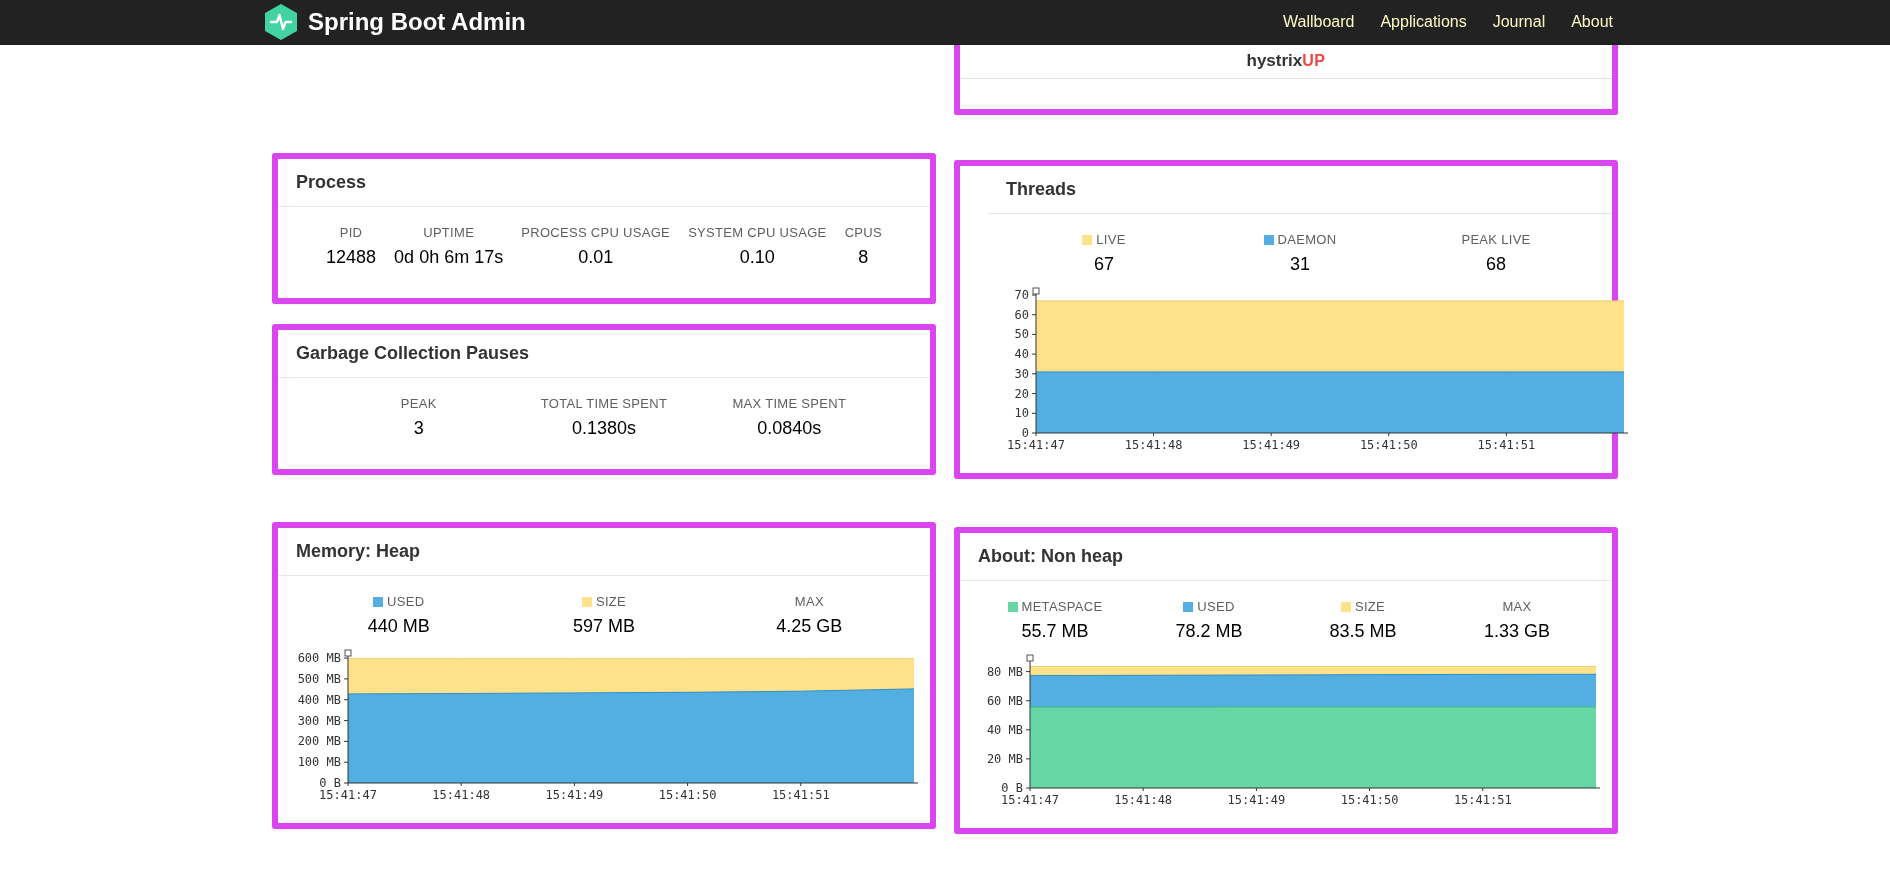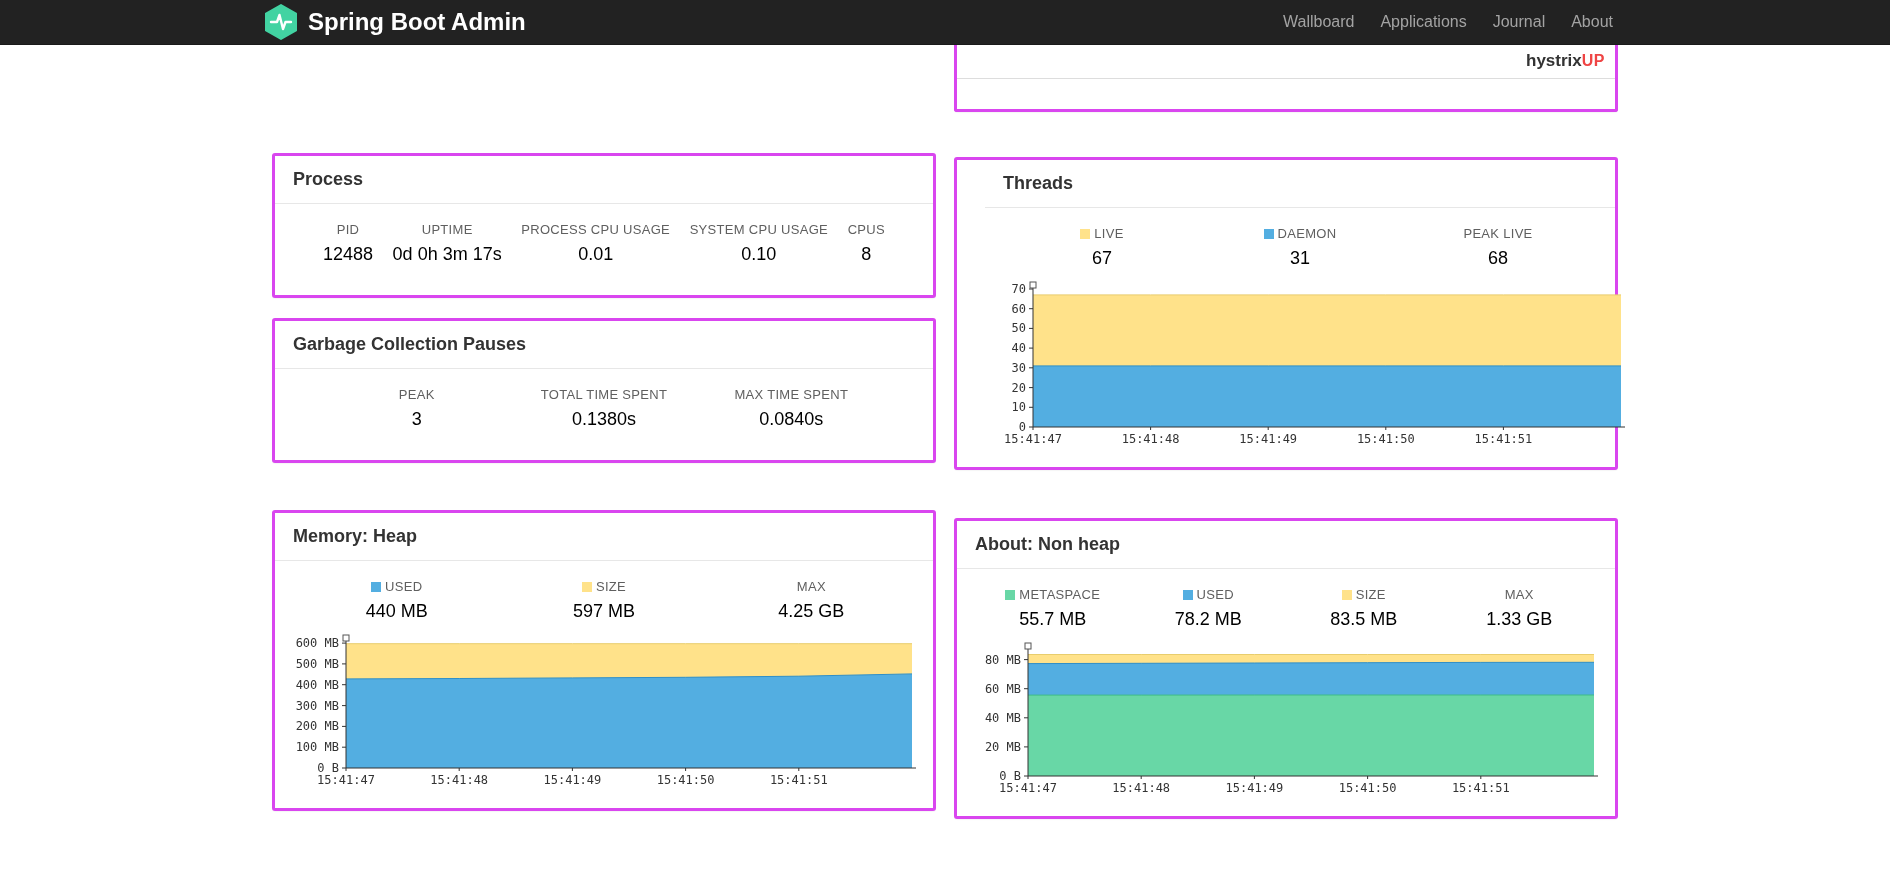--- a/index.html
+++ b/index.html
@@ -13,51 +13,51 @@
   
   .navbar { height:45px; background:#222; border-bottom:1px solid #1a1a1a; }
   .navbar-inner {
     width:1362px; margin:0 auto; height:100%;
     display:flex; align-items:center; justify-content:space-between;
   }
   .brand { display:flex; align-items:center; gap:10px; text-decoration:none; cursor:pointer; }
   .brand-title { color:#fff; font-size:24px; font-weight:700; }
   .nav-links { display:flex; align-items:center; }
   .nav-links a {
-    color:#a3a3a3; text-decoration:none; font-size:16px; padding:0 13px; cursor:pointer;
+    color:#fef9c3; text-decoration:none; font-size:16px; padding:0 13px; cursor:pointer;
   }
   
   .content { width:1346px; margin:0 auto; display:flex; gap:18px; }
   .col { width:664px; display:flex; flex-direction:column; }
   .mt0{margin-top:0;} .mt22{margin-top:20px;} .mt45{margin-top:45px;padding-left:28px;}
   .mt47{margin-top:47px;} .mt48{margin-top:48px;} .mt108{margin-top:108px;}
   
   .panel {
-    background:#fff; border:3px solid #d946ef; border-radius:3px;
+    background:#fff; border:6px solid #d946ef; border-radius:3px;
     box-shadow:0 1px 1px rgba(0,0,0,0.04);
   }
   .panel-cut { border-top:none; border-radius:0 0 3px 3px; }
   .panel-heading {
     padding:13px 18px; font-size:18px; font-weight:700; color:#333;
     border-bottom:1px solid #e7e7e7;
   }
   .panel-body { padding:14px 8px 16px; }
   
   .stats { display:flex; }
   .stats.pad { padding:18px 48px 30px; }
   .stats.legend { padding:4px 10px 0; margin-bottom:4px; }
   .stats.between { justify-content:space-between; }
   .stats.even .stat { flex:1; }
   .stat { text-align:center; }
   .stat-label { font-size:13px; color:#5f5f5f; letter-spacing:.3px; white-space:nowrap; }
   .stat-value { font-size:18px; color:#000000; margin-top:7px; }
   .swatch { display:inline-block; width:10px; height:10px; margin-right:4px; vertical-align:-1px; }
   
   .status-row {
-    display:flex; justify-content:flex-end; align-items:center;
+    display:flex; justify-content:center; align-items:center;
     padding:6px 10px 7px; border-bottom:1px solid #ddd; cursor:pointer;
   }
   .status-name { font-size:17px; font-weight:700; color:#333; }
   .status-up { font-size:16px; font-weight:700; letter-spacing:.5px; color:#ef4444; }
   .status-spacer { height:30px; }
   
   .chart { margin:10px auto 0; width:-moz-fit-content; width:fit-content; }
   .chart svg { display:block; }
   .chart text { font-family:"DejaVu Sans Mono", monospace; font-size:12px; fill:#333; }
 </style>
@@ -90,21 +90,21 @@
 
     <section class="panel mt108">
       <div class="panel-heading">Process</div>
       <div class="stats pad between">
         <div class="stat">
           <div class="stat-label">PID</div>
           <div class="stat-value">12488</div>
         </div>
         <div class="stat">
           <div class="stat-label">UPTIME</div>
-          <div class="stat-value">0d 0h 3m 17s</div>
+          <div class="stat-value">0d 0h 6m 17s</div>
         </div>
         <div class="stat">
           <div class="stat-label">PROCESS CPU USAGE</div>
           <div class="stat-value">0.01</div>
         </div>
         <div class="stat">
           <div class="stat-label">SYSTEM CPU USAGE</div>
           <div class="stat-value">0.10</div>
         </div>
         <div class="stat">

